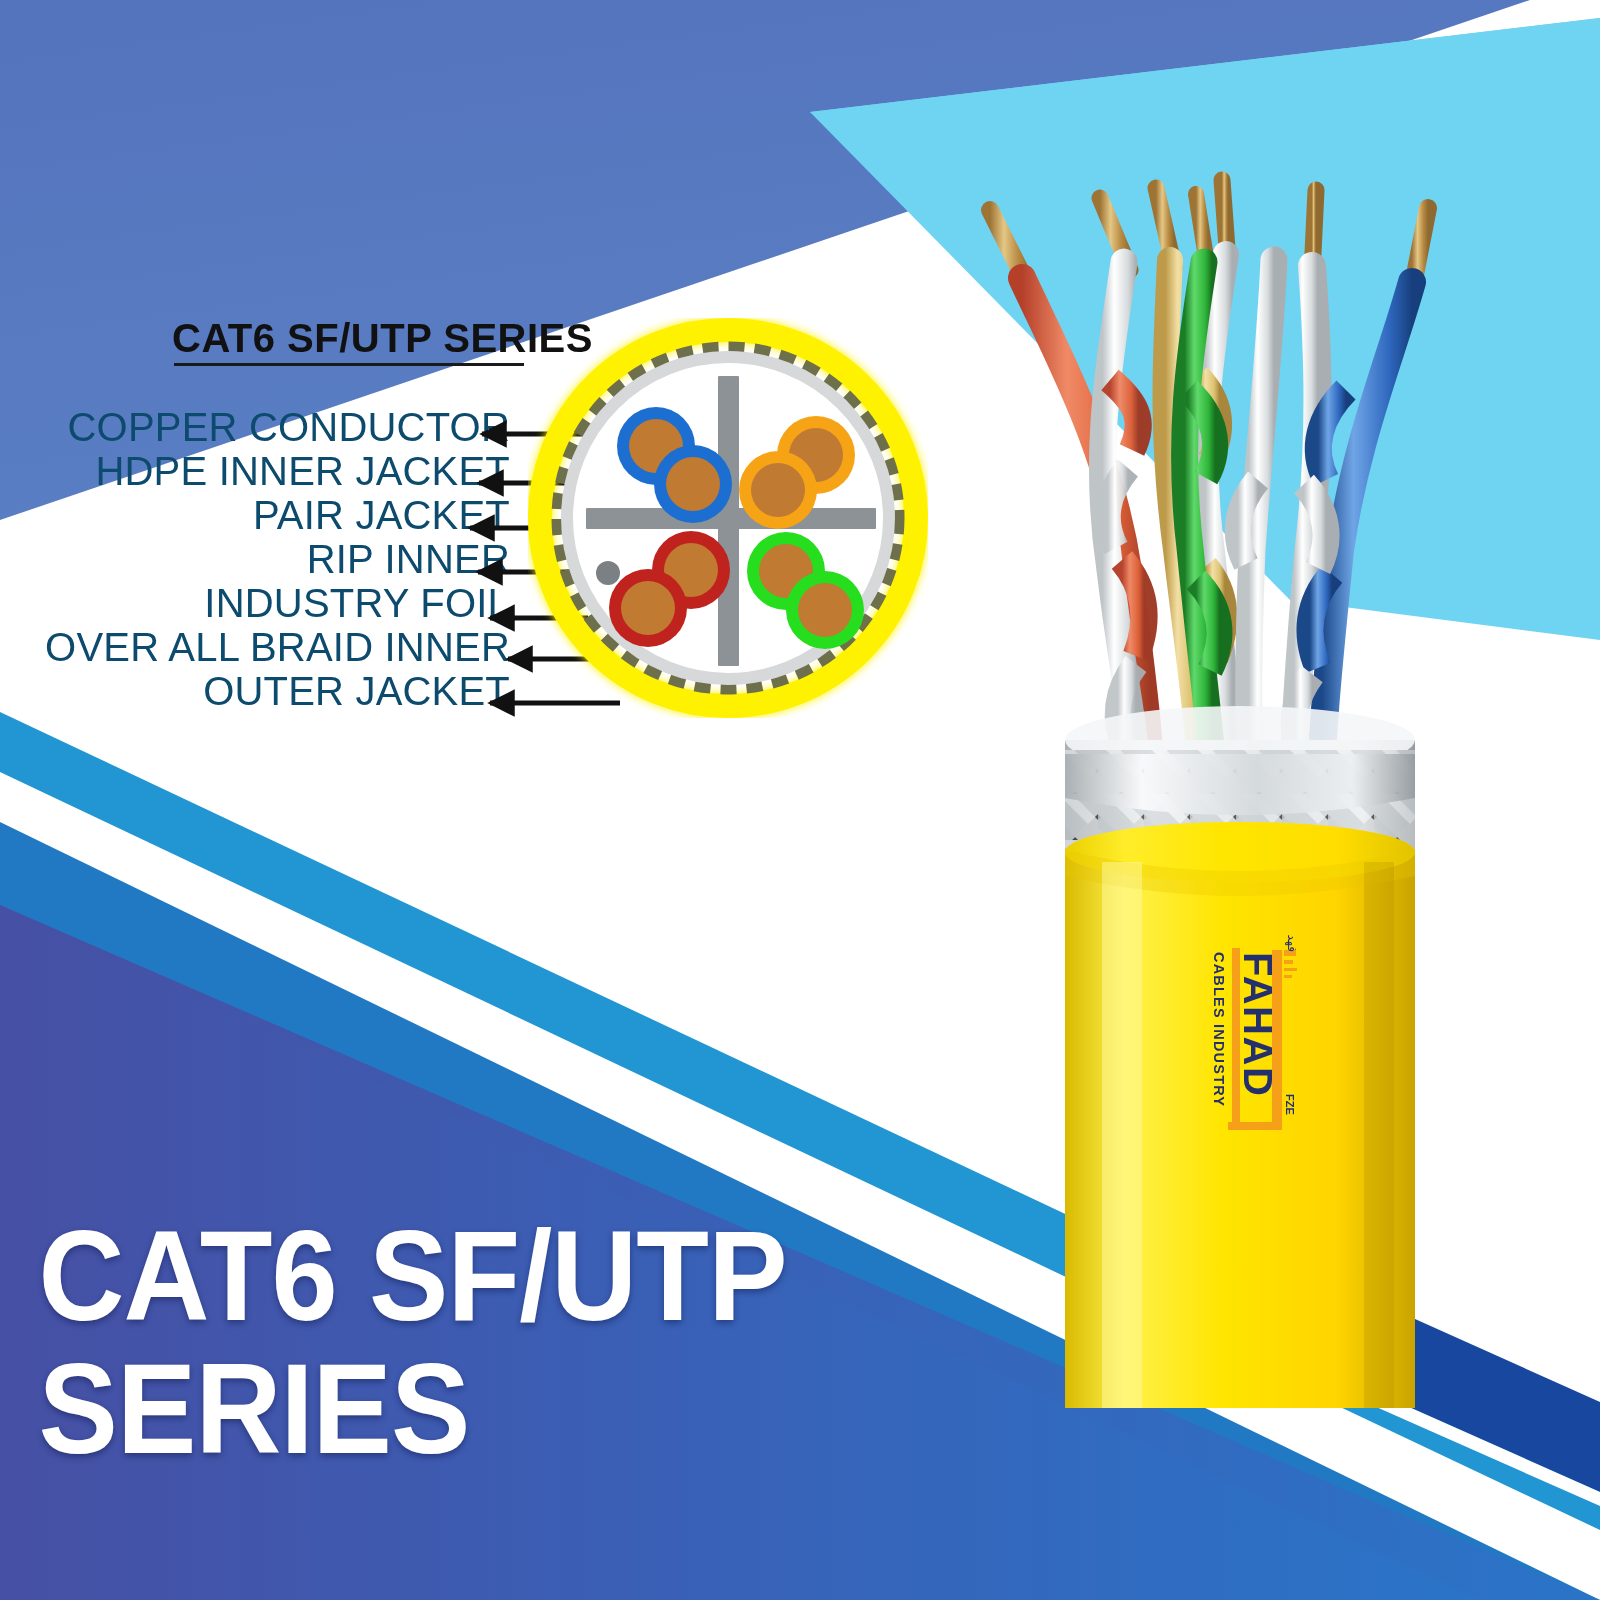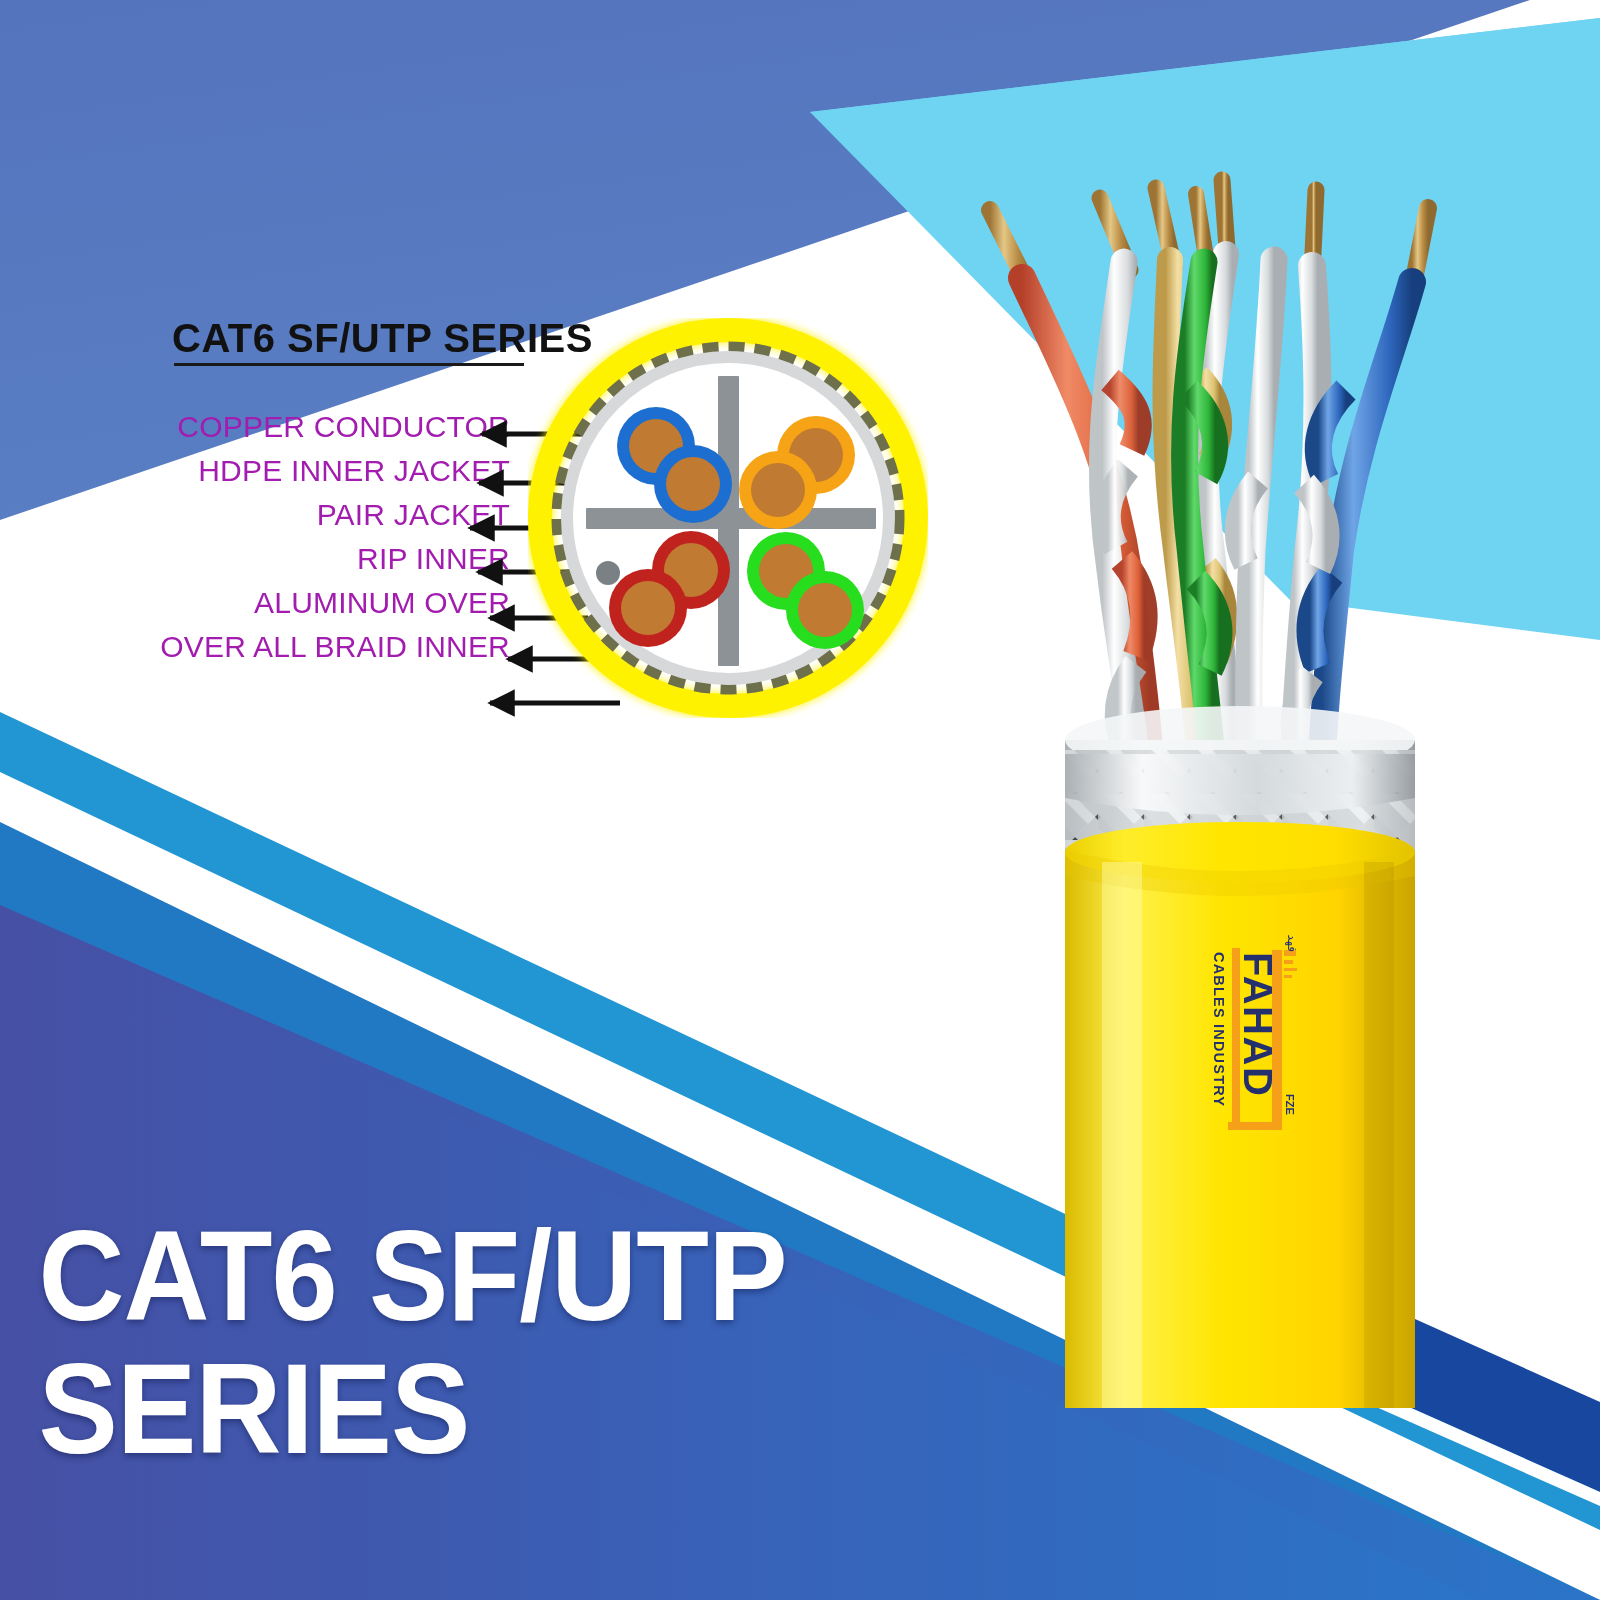--- a/index.html
+++ b/index.html
@@ -14,21 +14,21 @@
   
   .heading{position:absolute;left:172px;top:316px;width:400px;
            font-size:40px;font-weight:700;letter-spacing:.5px;color:#111;
            white-space:nowrap;}
   .heading-rule{position:absolute;left:174px;top:363px;width:350px;height:3px;background:#1a1a1a;}
 
   
   .labels{position:absolute;left:0px;top:405px;width:520px;}
   .label-row{height:44px;display:flex;align-items:center;justify-content:flex-end;
              padding-right:10px;}
-  .label-text{font-size:30px;font-weight:500;color:#a21caf;white-space:nowrap;
+  .label-text{font-size:40px;font-weight:500;color:#0c4a6e;white-space:nowrap;
               letter-spacing:.2px;}
 
   
   .callouts{position:absolute;left:0;top:0;width:1600px;height:1600px;pointer-events:none;}
 
   
   .xsec{position:absolute;left:528px;top:318px;width:400px;height:400px;}
 
   
   .cable{position:absolute;left:960px;top:150px;width:560px;height:1260px;}
@@ -95,24 +95,27 @@
     <div class="label-row">
       <span class="label-text">HDPE INNER JACKET</span>
     </div>
     <div class="label-row">
       <span class="label-text">PAIR JACKET</span>
     </div>
     <div class="label-row">
       <span class="label-text">RIP INNER</span>
     </div>
     <div class="label-row">
-      <span class="label-text">ALUMINUM OVER</span>
+      <span class="label-text">INDUSTRY FOIL</span>
     </div>
     <div class="label-row">
       <span class="label-text">OVER ALL BRAID INNER</span>
+    </div>
+    <div class="label-row">
+      <span class="label-text">OUTER JACKET</span>
     </div>
   </div>
 
   <svg class="callouts" viewBox="0 0 1600 1600">
     <defs>
       <marker id="ahead" viewBox="0 0 10 10" refX="9" refY="5" markerWidth="5.5" markerHeight="5.5" orient="auto-start-reverse">
         <path d="M 0 0 L 10 5 L 0 10 z" fill="#111"></path>
       </marker>
     </defs>
     <g stroke="#111" stroke-width="5" fill="none">

